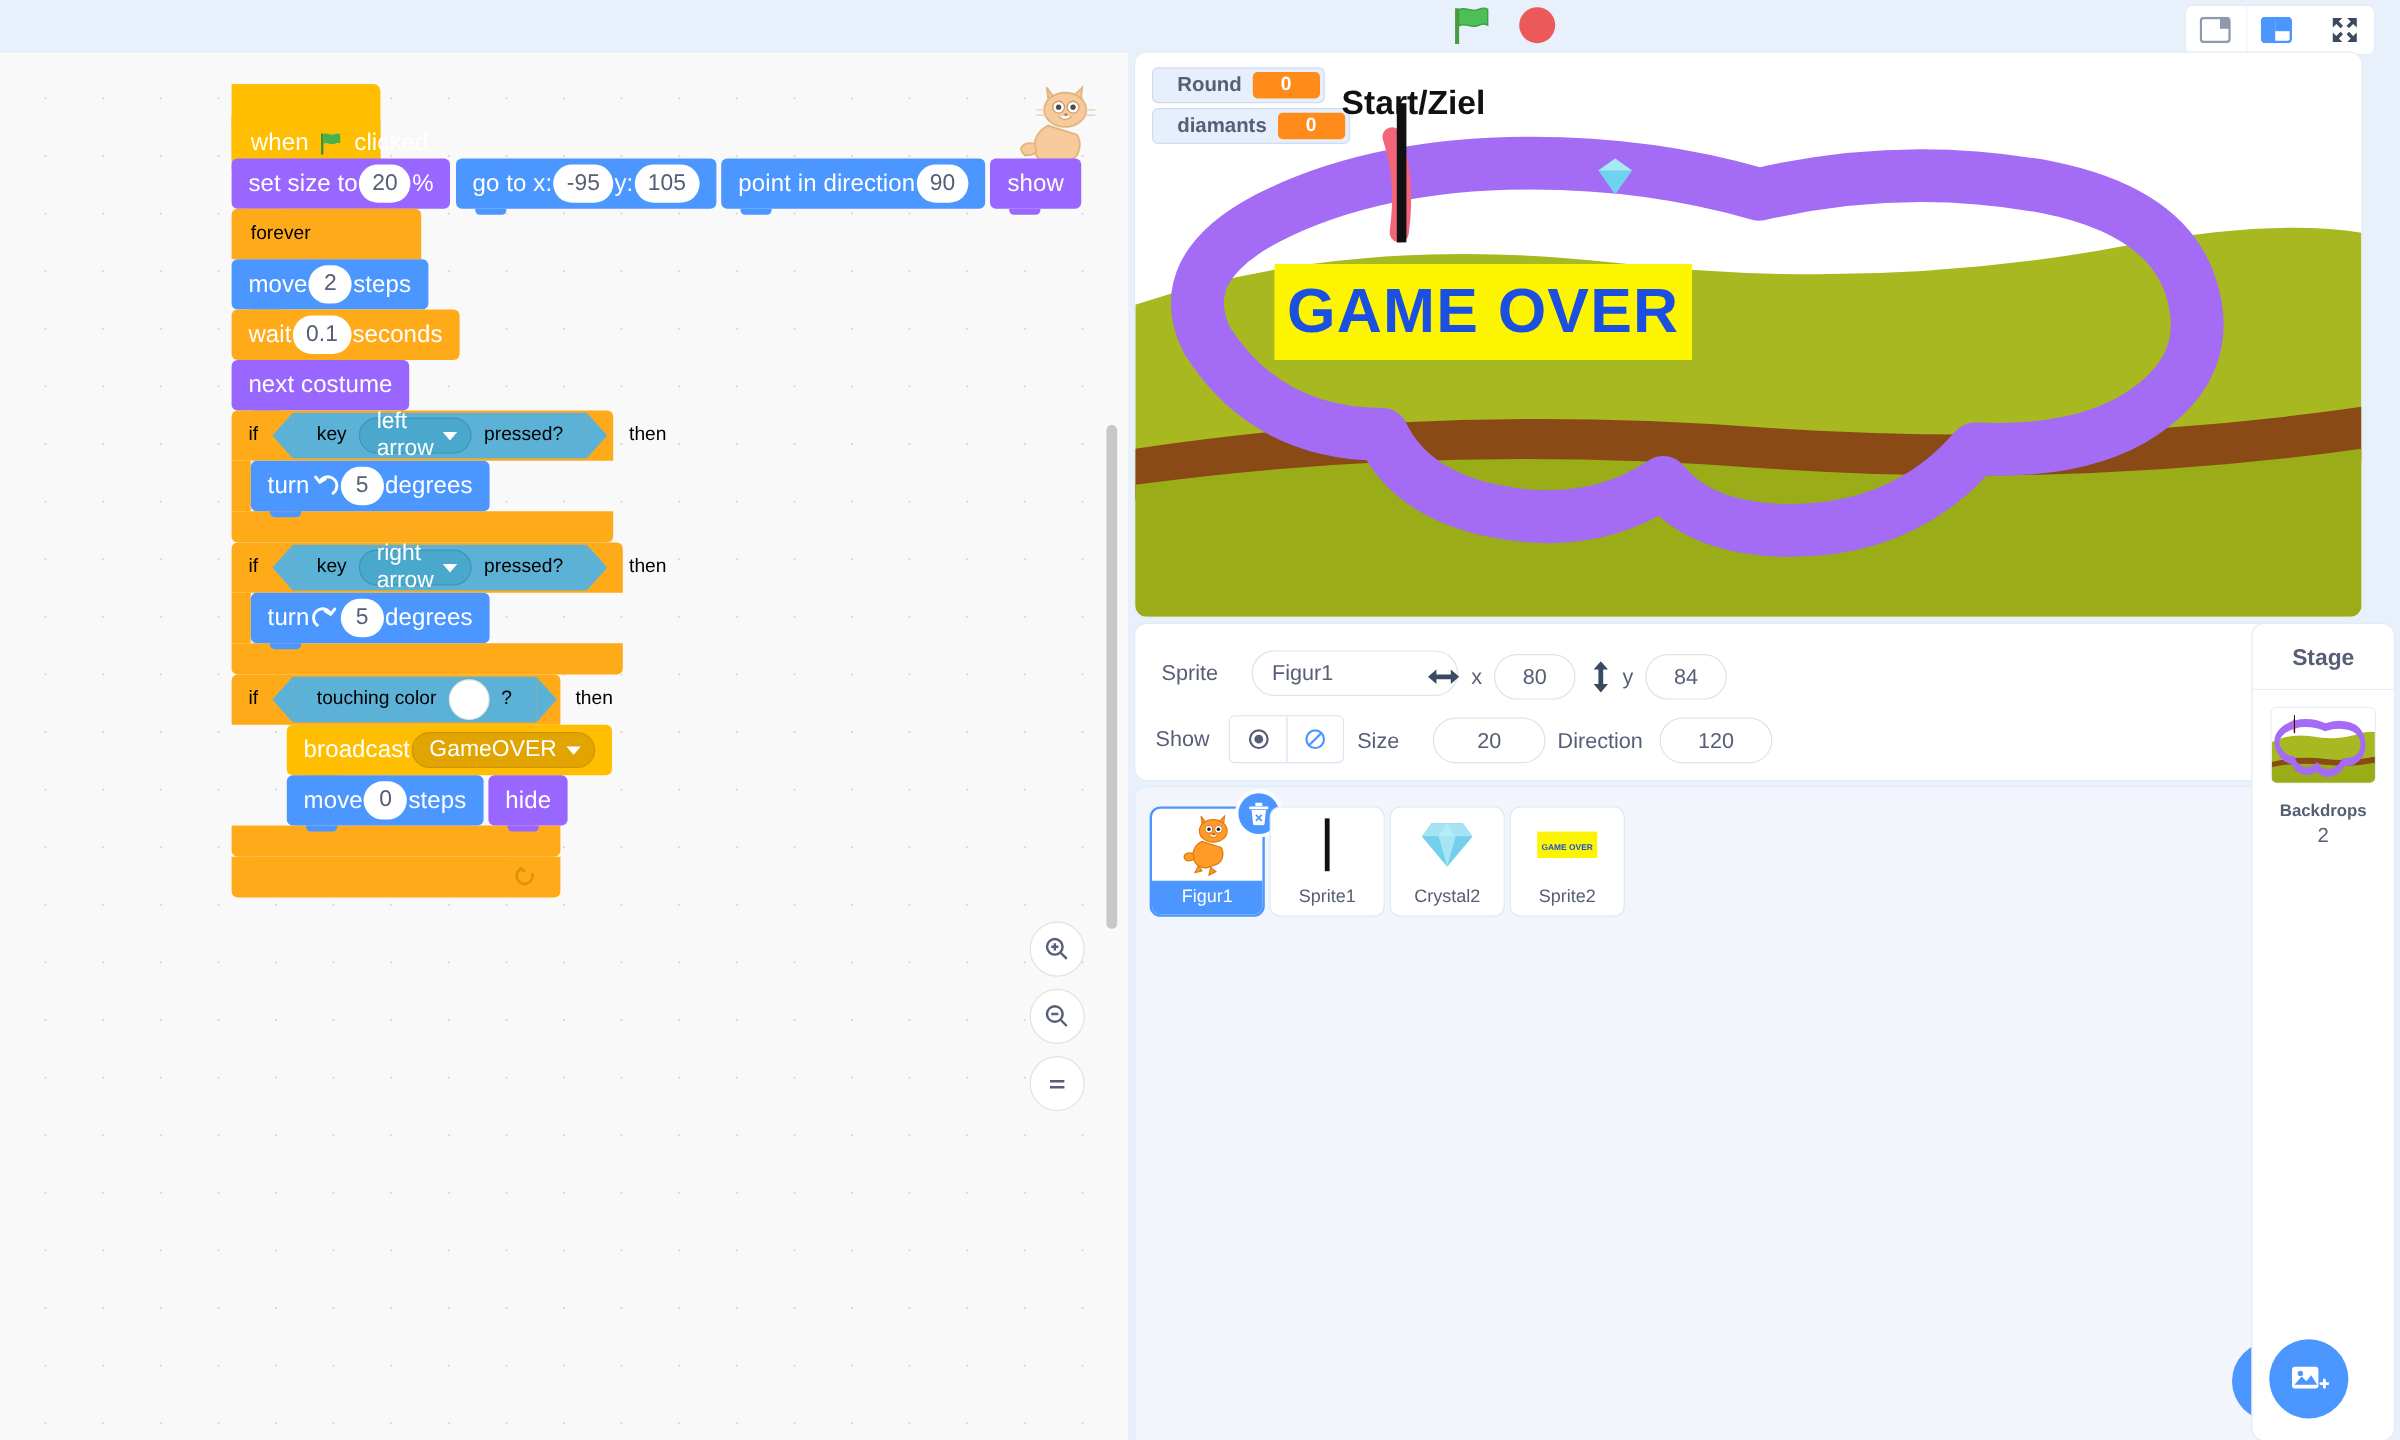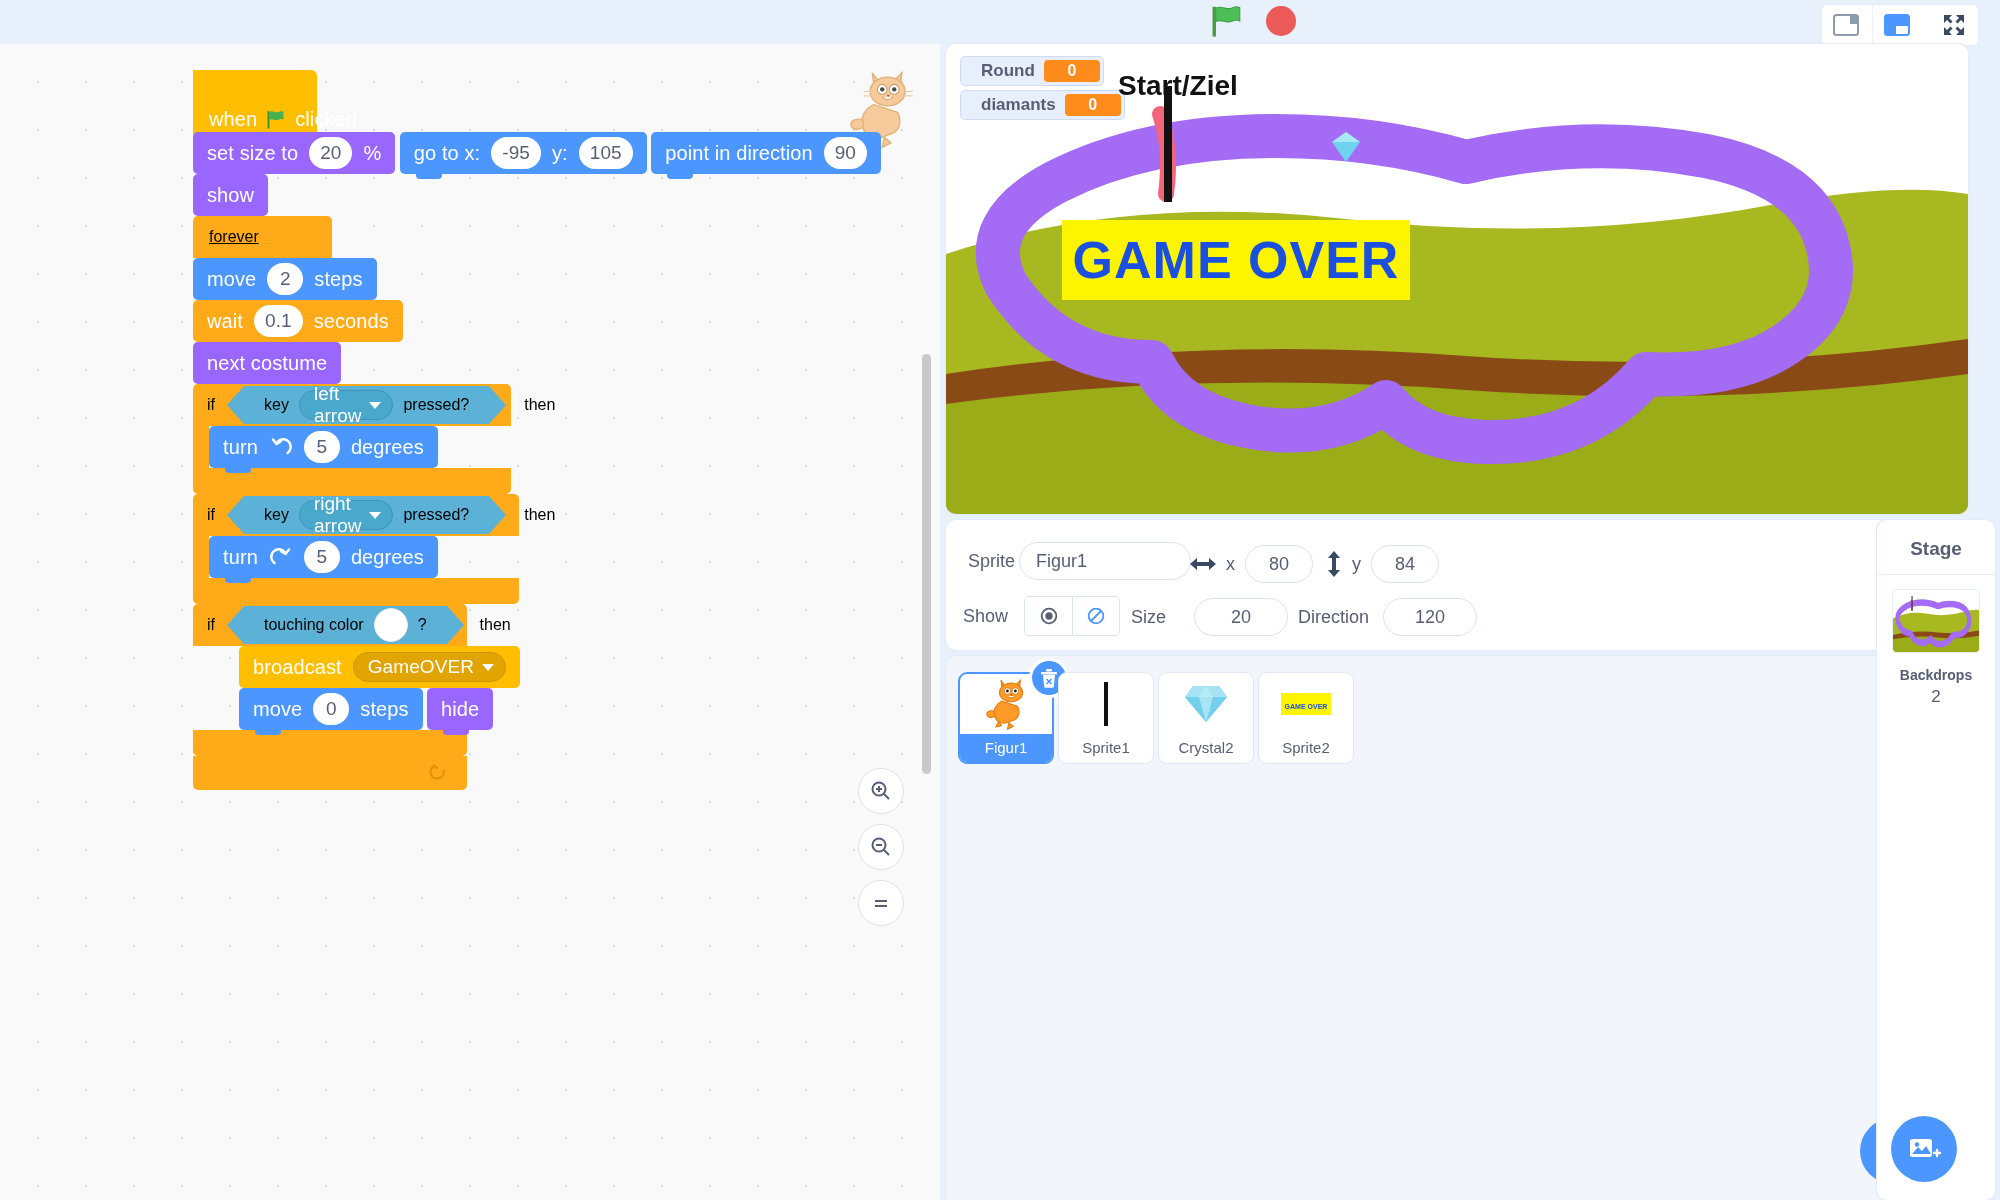--- a/index.html
+++ b/index.html
@@ -73,21 +73,21 @@
   }
   .hat-top{
     position:absolute; left:0; top:0; width:124px; height:34px; background:#ffbf00;
     border-radius:62px 62px 0 0 / 34px 34px 0 0;
   }
   .hat-row{
     position:absolute; left:0; top:26px; height:46px; display:flex; align-items:center; gap:9px;
     padding-left:16px; z-index:3; white-space:nowrap;
   }
   .stackblk{
-    height:42px; display:inline-flex; align-items:center; gap:11px;
+    height:42px; display:inline-flex; align-items:center; gap:1px;
     padding:0 14px; border-radius:5px; position:relative;
   }
   .notch{
     position:absolute; left:16px; bottom:-5px; width:26px; height:5px; border-radius:0 0 4px 4px;
   }
   .motion{ background:#4c97ff;} .looks{ background:#9966ff;}
   .control{ background:#ffab19;} .events{ background:#ffbf00;}
   .hexa{
     display:inline-flex; align-items:center; gap:10px; height:38px; padding:0 20px;
     background:#5cb1d6; position:relative;
@@ -325,21 +325,21 @@
     </div>
 
     
     <div class="stackblk looks blk">
       <span class="lbl">show</span>
       <span class="notch looks"></span>
     </div>
 
     
     <div class="cwrap" style="width:139px;">
-      <div class="cbar-top" style="width:139px;text-decoration:underline;">
+      <div class="cbar-top" style="width:158px;">
         <span class="lbl">forever</span>
       </div>
       <div style="display:flex;">
         <div class="cbar-left"></div>
         <div style="padding-top:0;">
 
           
           <div class="stackblk motion blk">
             <span class="lbl">move</span>
             <span class="oval">2</span>
@@ -501,21 +501,21 @@
   </div>
 
   <div id="startziel">Start/Ziel</div>
 
   <div id="gameover-box">
     <span>GAME OVER</span>
   </div>
 </div>
 
 <div id="sprite-info">
-  <div style="position:absolute;left:22px;top:22px;display:flex;align-items:center;gap:4px;">
+  <div style="position:absolute;left:22px;top:22px;display:flex;align-items:center;gap:28px;">
     <span class="si-label">Sprite</span>
     <div class="si-field" style="width:172px;">
       <span>Figur1</span>
     </div>
   </div>
   <div style="position:absolute;left:244px;top:25px;display:flex;align-items:center;gap:10px;">
     <svg width="26" height="16" viewBox="0 0 26 16" fill="#3b4a63">
       <path d="M0 8 L7 2 L7 6 L19 6 L19 2 L26 8 L19 14 L19 10 L7 10 L7 14 Z"></path>
     </svg>
     <span class="si-label">x</span>

